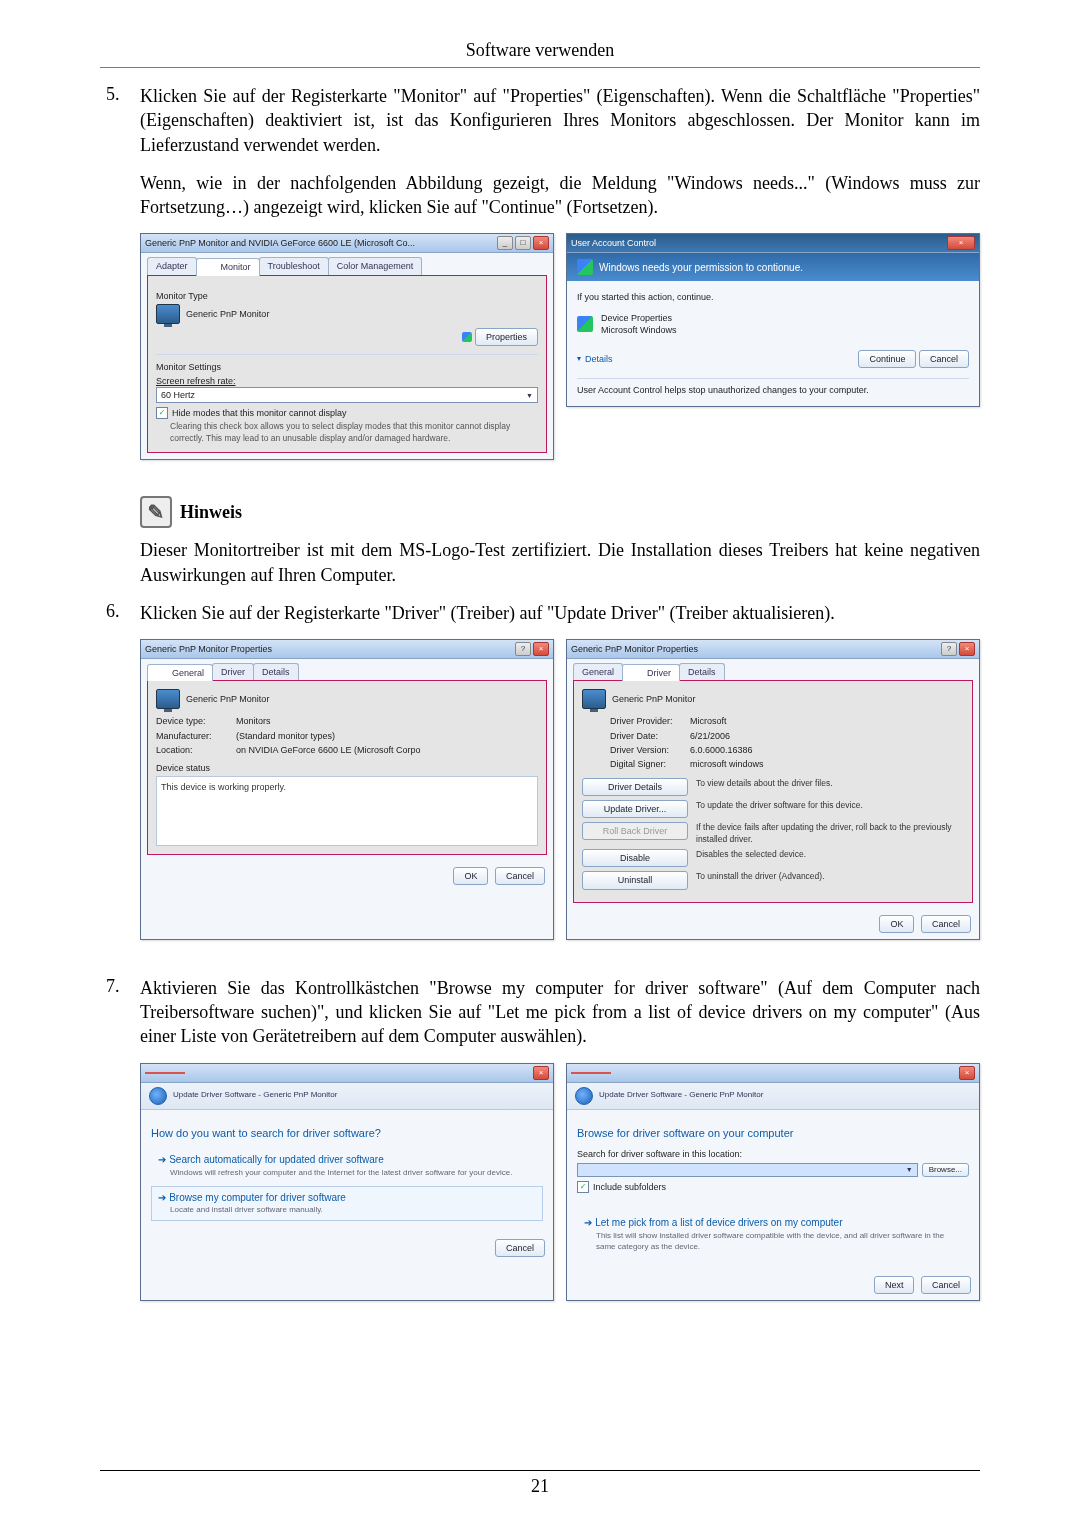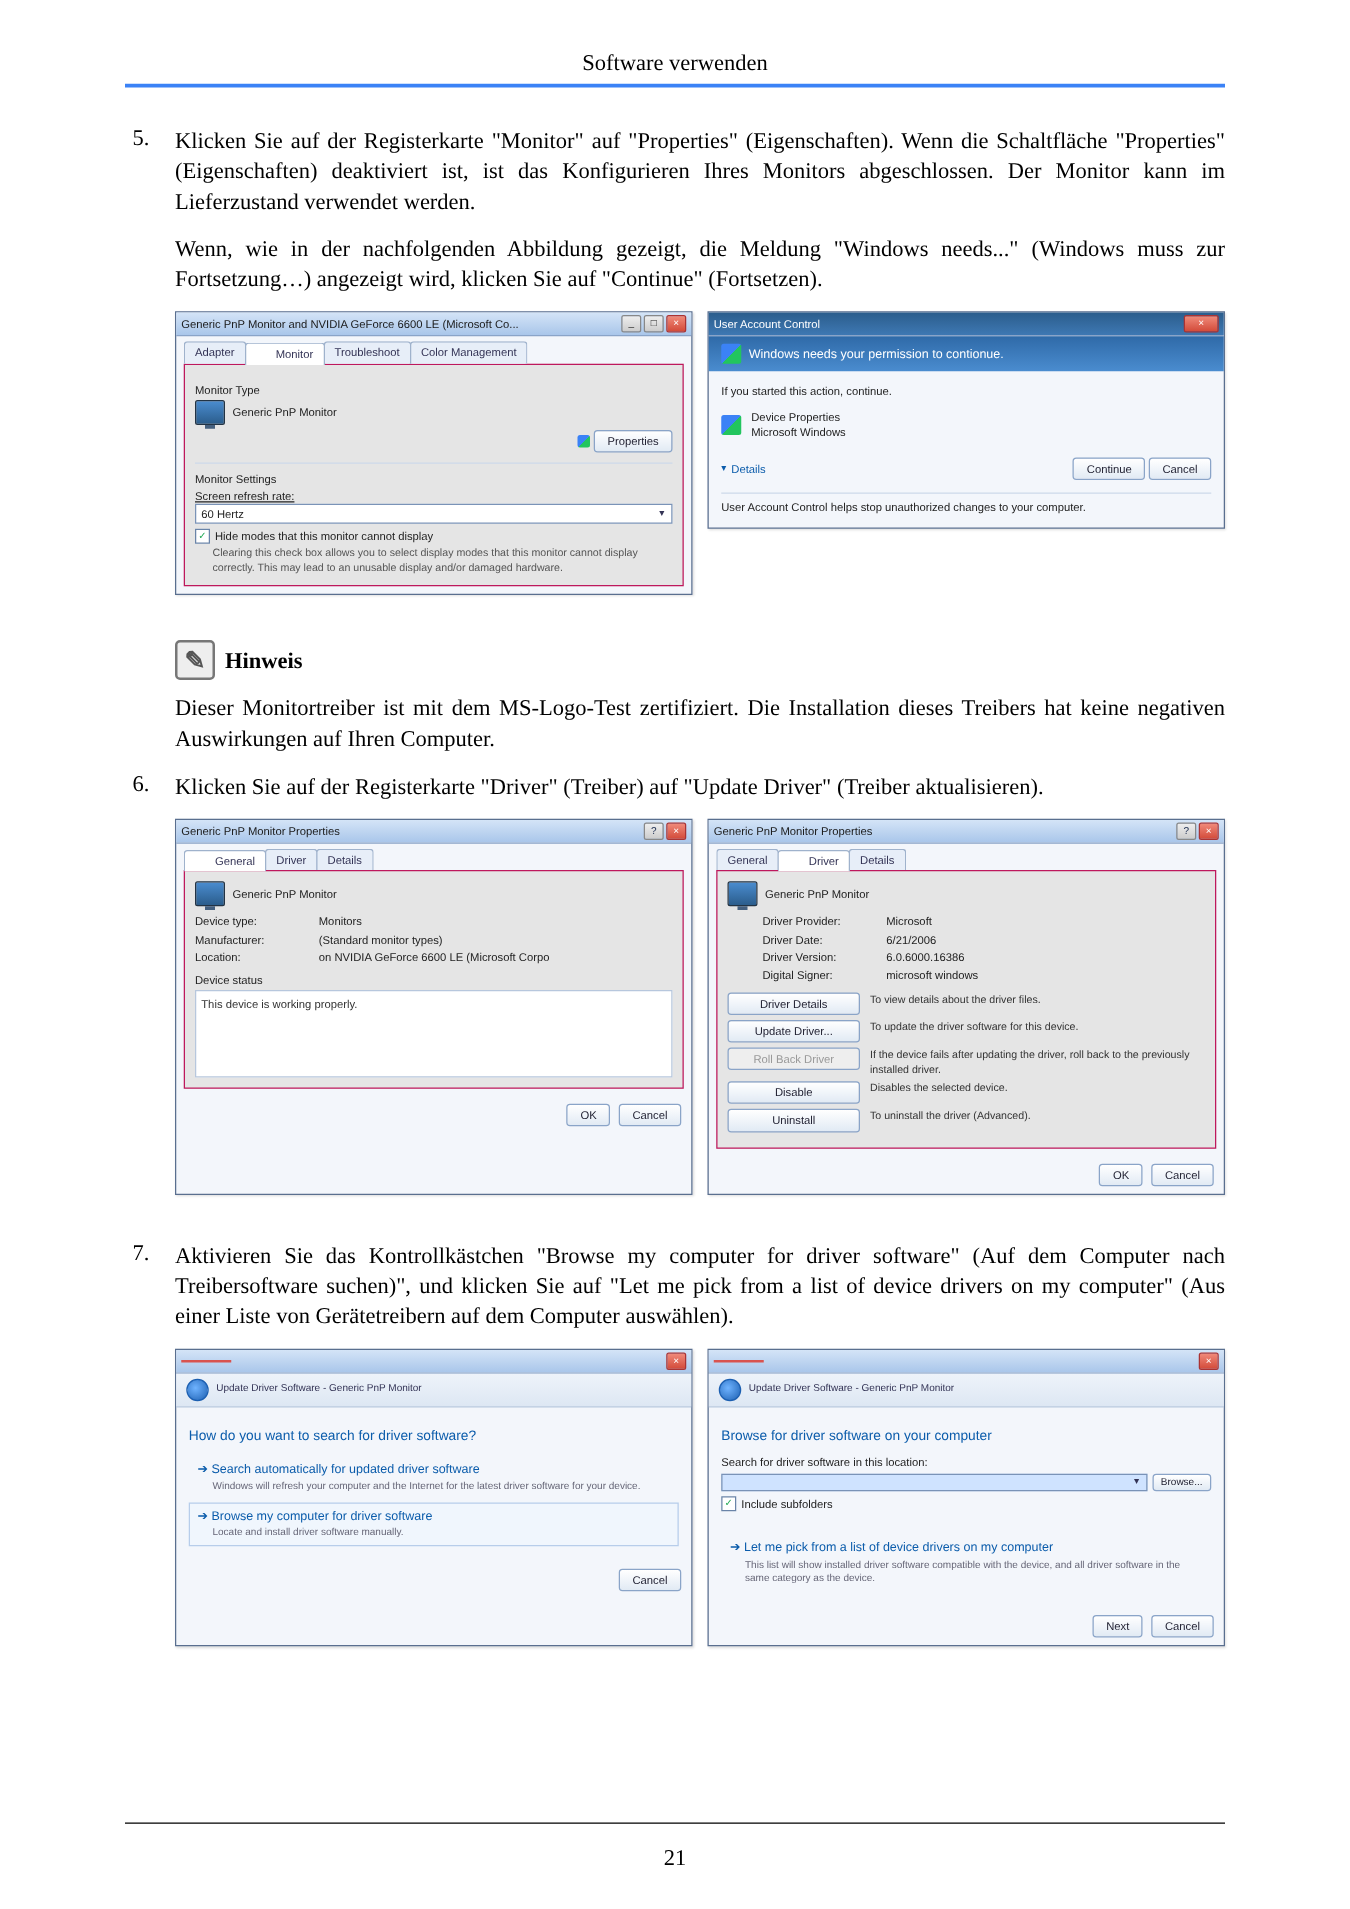--- a/index.html
+++ b/index.html
@@ -14,22 +14,22 @@
     height: 1527px;
     margin: 0 auto;
     position: relative;
     box-sizing: border-box;
     padding: 40px 100px 0 100px;
   }
   .header {
     text-align: center;
     font-size: 18px;
     padding-bottom: 6px;
-    border-bottom: 3px solid #3b82f6;
-    margin-bottom: 30px;
+    border-bottom: 1px solid #3b82f6;
+    margin-bottom: 16px;
   }
   ol.steps {
     list-style: none;
     padding: 0;
     margin: 0;
   }
   ol.steps > li {
     display: flex;
     align-items: flex-start;
     margin-bottom: 18px;
@@ -73,21 +73,21 @@
     font-size: 18px;
     line-height: 1.35;
     text-align: justify;
   }
   .pagenum {
     position: absolute;
     bottom: 30px;
     left: 0; right: 0;
     text-align: center;
     font-size: 18px;
-    padding-top: 18px;
+    padding-top: 6px;
   }
   .pagenum::before {
     content: "";
     position: absolute;
     left: 100px; right: 100px; top: 0;
     border-top: 1px solid #000;
   }
 
   
   .win {
@@ -171,21 +171,21 @@
   }
   .select .arrow { font-size: 7px; color: #335; }
   .check { font-size: 9px; display: flex; gap: 4px; align-items: flex-start; margin-top: 4px; }
   .check .box {
     width: 10px; height: 10px; border: 1px solid #6a84a8; background: #fff;
     font-size: 8px; text-align: center; line-height: 9px; color: #2a5;
   }
   .footer-btns { text-align: right; padding: 6px 8px; }
   .footer-btns .btn { margin-left: 4px; }
   .kv { display: flex; font-size: 9px; margin: 2px 0; }
-  .kv .k { width: 99px; }
+  .kv .k { width: 80px; }
   .shield {
     width: 16px; height: 16px; display: inline-block;
     background:
       linear-gradient(135deg,#3b82f6 50%, #22c55e 50%);
     border-radius: 2px;
   }
   .blue-band {
     background: linear-gradient(#2f6aa8,#4a8ccf);
     color: #fff; padding: 6px 10px; font-size: 10px;
     display: flex; align-items: center; gap: 6px;

